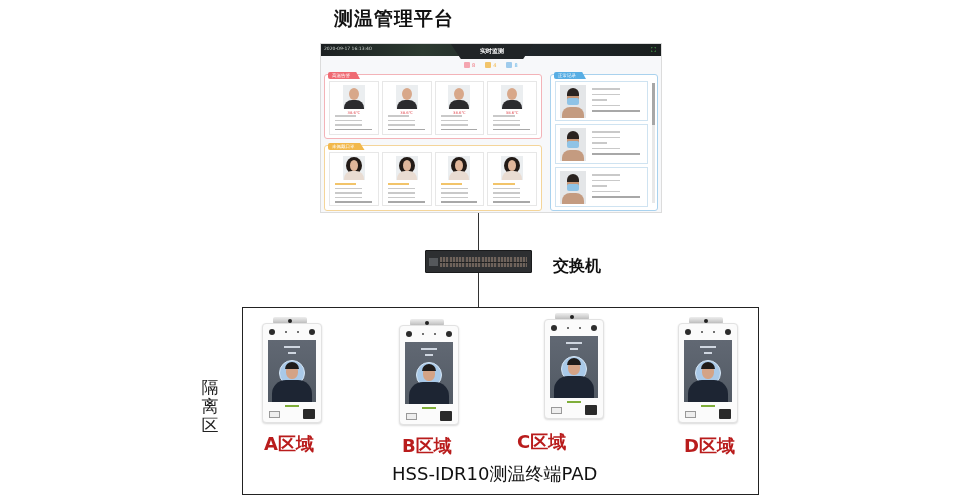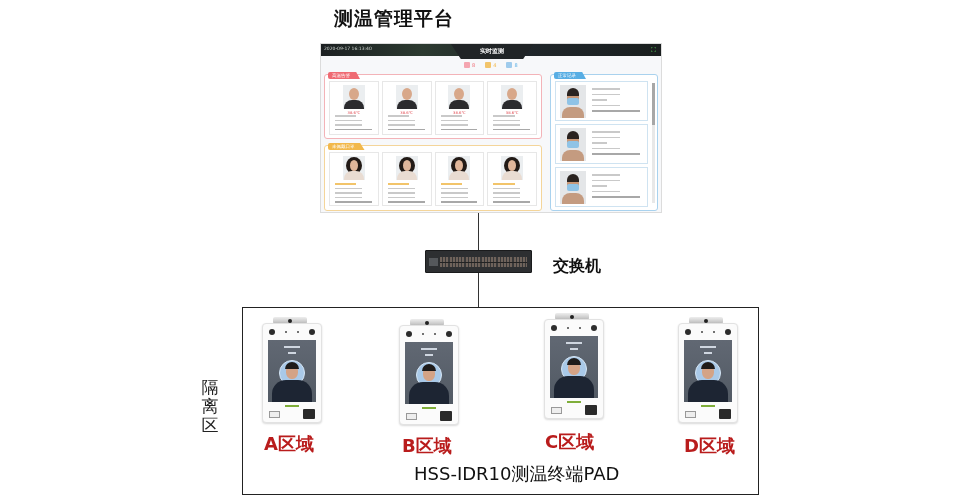--- a/index.html
+++ b/index.html
@@ -76,21 +76,21 @@
   .dscreen .circle { position: absolute; left: 11px; top: 20px; width: 26px; height: 26px; border-radius: 50%; background: #a9c9e8; border: 1px solid #d6e6f5; }
   .dscreen .dhead { position: absolute; left: 18px; top: 24px; width: 12px; height: 15px; border-radius: 45%; background: #d4a386; }
   .dscreen .dhair { position: absolute; left: 17px; top: 22px; width: 14px; height: 7px; border-radius: 7px 7px 0 0; background: #1e1b1a; }
   .dscreen .dbody { position: absolute; left: 4px; top: 40px; width: 40px; height: 22px; border-radius: 14px 14px 0 0; background: #1d2533; }
   .dscreen .txt { position: absolute; left: 16px; width: 16px; height: 1.5px; background: #cfd6e0; }
   .brand { position: absolute; left: 22px; top: 81px; width: 14px; height: 2px; background: #7fae3a; }
   .nfc { position: absolute; left: 6px; top: 87px; width: 11px; height: 7px; border: 1px solid #999; background:#eee; }
   .fp { position: absolute; right: 6px; top: 85px; width: 12px; height: 10px; background: #2a2a2a; border-radius: 1px; }
 
   .area-label { position: absolute; font-size: 18px; font-weight: bold; color: #b91c1c; }
-  .model-label { position: absolute; left: 392px; top: 462px; font-size: 18px; color: #111; margin-left: 22px; }
+  .model-label { position: absolute; left: 392px; top: 462px; font-size: 18px; color: #111; }
 </style>
 </head>
 <body>
 
 <div class="title">测温管理平台</div>
 
 <div class="screen">
   <div class="screen-bar"></div>
   <div class="screen-time">2020-09-17 16:13:40</div>
   <div class="screen-tab"></div>
@@ -357,21 +357,21 @@
       <div class="txt" style="top:12px;width:8px;left:20px"></div>
       <div class="circle"></div>
       <div class="dbody"></div>
       <div class="dhead"></div>
       <div class="dhair"></div>
     </div>
   <div class="brand"></div>
     <div class="nfc"></div>
     <div class="fp"></div>
 </div>
-<div class="area-label" style="left:545px;top:430px;">C区域</div>
+<div class="area-label" style="left:517px;top:430px;">C区域</div>
 
 <div class="cam" style="left:689px;top:317px;"></div>
 <div class="device" style="left:678px;top:323px;">
   <div class="sensors">
       <b></b>
       <s></s>
       <s></s>
       <b></b>
     </div>
   <div class="dscreen">

